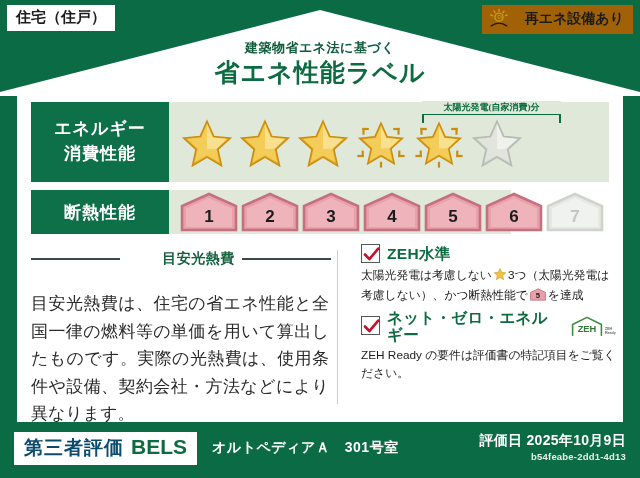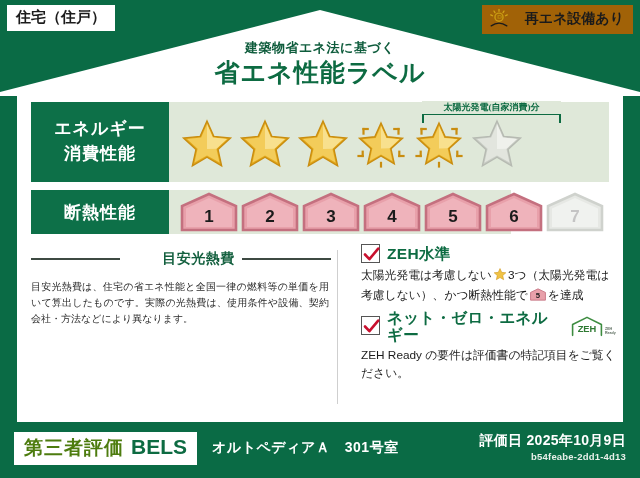--- a/index.html
+++ b/index.html
@@ -141,22 +141,22 @@
     font-size: 14px; font-weight: 700; color: #14603f; letter-spacing: 0.5px;
     white-space: nowrap;
     margin-left: 35px;
   }
   .cost-value {
     text-align: center;
     font-size: 27px; font-weight: 700; color: #c8102e;
     letter-spacing: 0px; margin-top: 6px; line-height: 1.2;
   }
   .cost-note {
-    font-size: 10px; color: #2a2a2a; line-height: 1.62;
-    margin-top: 11px; text-align: justify; padding-right: 2px;
+    font-size: 17px; color: #2a2a2a; line-height: 1.62;
+    margin-top: 22px; text-align: justify; padding-right: 2px;
   }
 
   
   .check-item { margin-bottom: 4px; }
   .check-head { display: flex; align-items: center; gap: 7px; }
   .checkbox {
     width: 19px; height: 19px; border: 1.6px solid #555;
     background: #fff; position: relative; flex: 0 0 auto;
   }
   .check-title {
@@ -176,21 +176,21 @@
 
   
   .footer {
     position: absolute; left: 0; bottom: 0; width: 640px; height: 52px;
   }
   .bels-box {
     position: absolute; left: 14px; top: 6px;
     background: #ffffff; padding: 3px 10px 4px 10px;
     display: flex; align-items: baseline; gap: 7px;
   }
-  .bels-jp { font-size: 19px; font-weight: 700; color: #4d7c0f; letter-spacing: 1px; }
+  .bels-jp { font-size: 19px; font-weight: 700; color: #0c4a6e; letter-spacing: 1px; }
   .bels-en { font-size: 21px; font-weight: 700; color: #0d6b42; letter-spacing: 0px; }
   .bldg-name {
     position: absolute; left: 212px; top: 13px;
     font-size: 14px; font-weight: 700; color: #ffffff; letter-spacing: 0.5px;
   }
   .eval-date {
     position: absolute; right: 14px; top: 6px;
     text-align: right;
   }
   .eval-date .d { font-size: 14px; font-weight: 700; color: #ffffff; letter-spacing: 0.3px; }

